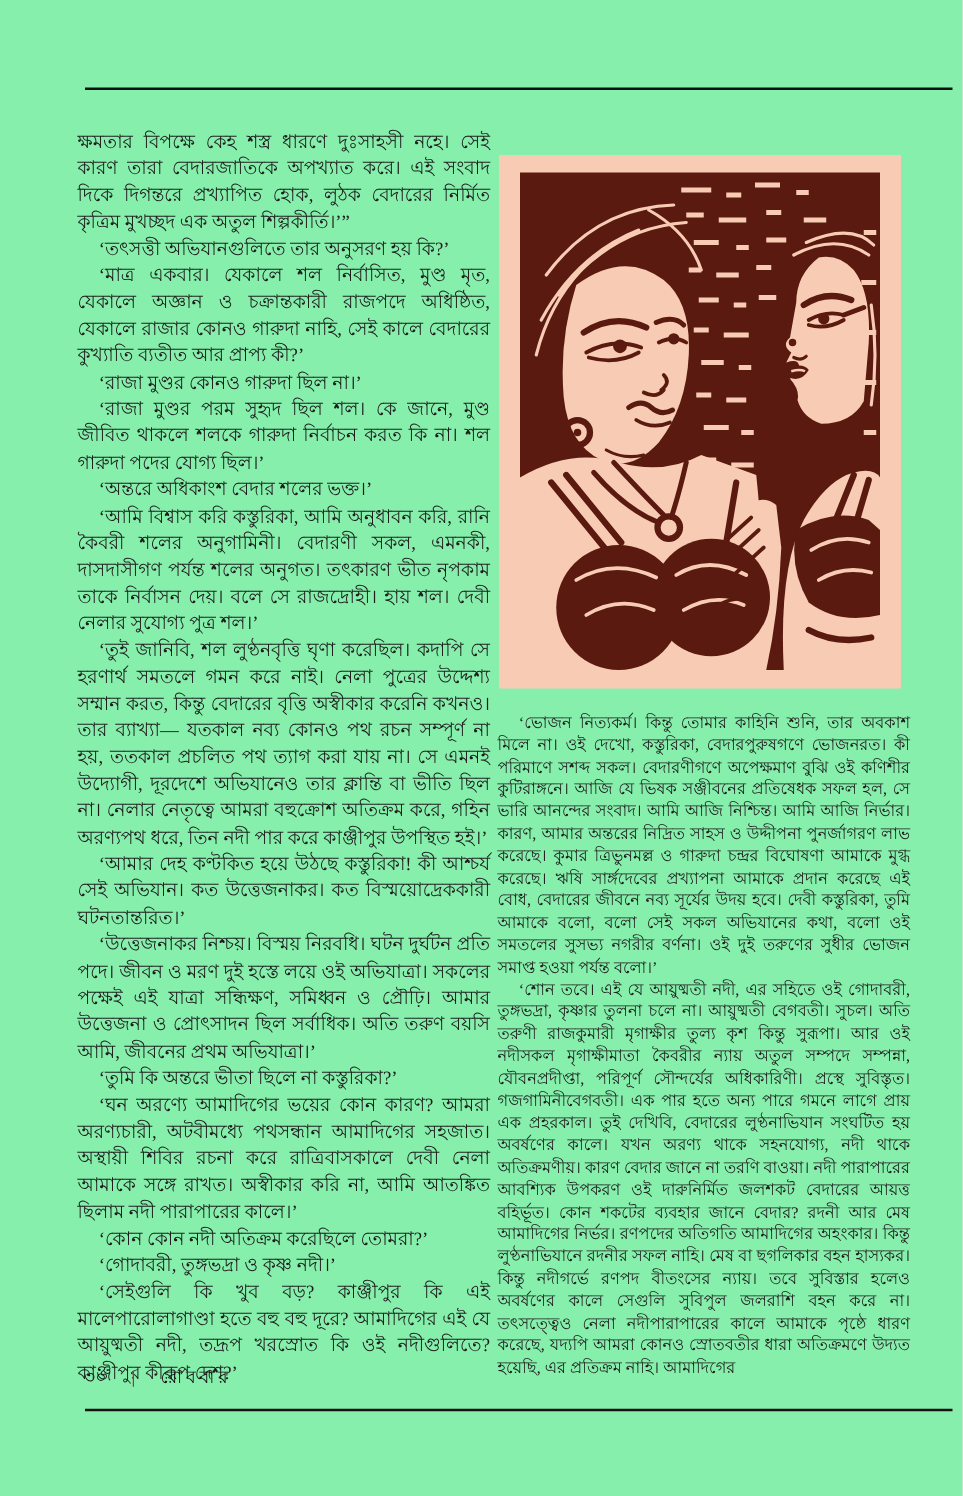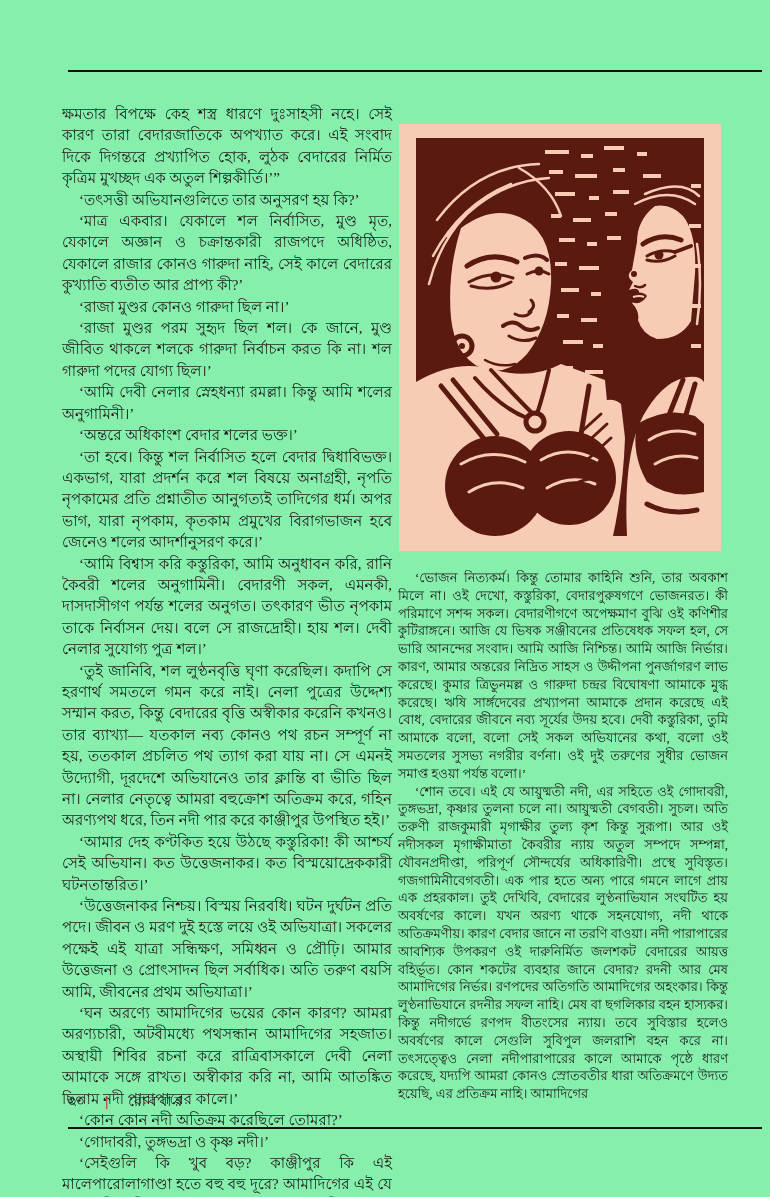--- a/index.html
+++ b/index.html
@@ -42,27 +42,26 @@
 <div class="page">
 
   <div class="rule rule-top"></div>
 
   <div class="col col-left">
       <p class="para">ক্ষমতার বিপক্ষে কেহ শস্ত্র ধারণে দুঃসাহসী নহে। সেই কারণ তারা বেদারজাতিকে অপখ্যাত করে। এই সংবাদ দিকে দিগন্তরে প্রখ্যাপিত হোক, লুঠক বেদারের নির্মিত কৃত্রিম মুখচ্ছদ এক অতুল শিল্পকীর্তি।’”</p>
       <p class="para indent">‘তৎসত্তী অভিযানগুলিতে তার অনুসরণ হয় কি?’</p>
       <p class="para indent">‘মাত্র একবার। যেকালে শল নির্বাসিত, মুণ্ড মৃত, যেকালে অজ্ঞান ও চক্রান্তকারী রাজপদে অধিষ্ঠিত, যেকালে রাজার কোনও গারুদা নাহি, সেই কালে বেদারের কুখ্যাতি ব্যতীত আর প্রাপ্য কী?’</p>
       <p class="para indent">‘রাজা মুণ্ডর কোনও গারুদা ছিল না।’</p>
       <p class="para indent">‘রাজা মুণ্ডর পরম সুহৃদ ছিল শল। কে জানে, মুণ্ড জীবিত থাকলে শলকে গারুদা নির্বাচন করত কি না। শল গারুদা পদের যোগ্য ছিল।’</p>
-      <p class="para indent">‘আমি দেবী নেলার স্নেহধন্যা রমল্লা। কিন্তু আমি শলের অনুগামিনী।’</p>
       <p class="para indent">‘অন্তরে অধিকাংশ বেদার শলের ভক্ত।’</p>
-      <p class="para indent">‘তা হবে। কিন্তু শল নির্বাসিত হলে বেদার দ্বিধাবিভক্ত। একভাগ, যারা প্রদর্শন করে শল বিষয়ে অনাগ্রহী, নৃপতি নৃপকামের প্রতি প্রশ্নাতীত আনুগত্যই তাদিগের ধর্ম। অপর ভাগ, যারা নৃপকাম, কৃতকাম প্রমুখের বিরাগভাজন হবে জেনেও শলের আদর্শানুসরণ করে।’</p>
       <p class="para indent">‘আমি বিশ্বাস করি কস্তুরিকা, আমি অনুধাবন করি, রানি কৈবরী শলের অনুগামিনী। বেদারণী সকল, এমনকী, দাসদাসীগণ পর্যন্ত শলের অনুগত। তৎকারণ ভীত নৃপকাম তাকে নির্বাসন দেয়। বলে সে রাজদ্রোহী। হায় শল। দেবী নেলার সুযোগ্য পুত্র শল।’</p>
       <p class="para indent">‘তুই জানিবি, শল লুণ্ঠনবৃত্তি ঘৃণা করেছিল। কদাপি সে হরণার্থ সমতলে গমন করে নাই। নেলা পুত্রের উদ্দেশ্য সম্মান করত, কিন্তু বেদারের বৃত্তি অস্বীকার করেনি কখনও। তার ব্যাখ্যা— যতকাল নব্য কোনও পথ রচন সম্পূর্ণ না হয়, ততকাল প্রচলিত পথ ত্যাগ করা যায় না। সে এমনই উদ্যোগী, দূরদেশে অভিযানেও তার ক্লান্তি বা ভীতি ছিল না। নেলার নেতৃত্বে আমরা বহুক্রোশ অতিক্রম করে, গহিন অরণ্যপথ ধরে, তিন নদী পার করে কাঞ্জীপুর উপস্থিত হই।’</p>
       <p class="para indent">‘আমার দেহ কণ্টকিত হয়ে উঠছে কস্তুরিকা! কী আশ্চর্য সেই অভিযান। কত উত্তেজনাকর। কত বিস্ময়োদ্রেককারী ঘটনতান্তরিত।’</p>
       <p class="para indent">‘উত্তেজনাকর নিশ্চয়। বিস্ময় নিরবধি। ঘটন দুর্ঘটন প্রতি পদে। জীবন ও মরণ দুই হস্তে লয়ে ওই অভিযাত্রা। সকলের পক্ষেই এই যাত্রা সন্ধিক্ষণ, সমিধ্বন ও প্রৌঢ়ি। আমার উত্তেজনা ও প্রোৎসাদন ছিল সর্বাধিক। অতি তরুণ বয়সি আমি, জীবনের প্রথম অভিযাত্রা।’</p>
+      <p class="para indent">‘তুমি কি অন্তরে ভীতা ছিলে না কস্তুরিকা?’</p>
       <p class="para indent">‘ঘন অরণ্যে আমাদিগের ভয়ের কোন কারণ? আমরা অরণ্যচারী, অটবীমধ্যে পথসন্ধান আমাদিগের সহজাত। অস্থায়ী শিবির রচনা করে রাত্রিবাসকালে দেবী নেলা আমাকে সঙ্গে রাখত। অস্বীকার করি না, আমি আতঙ্কিত ছিলাম নদী পারাপারের কালে।’</p>
       <p class="para indent">‘কোন কোন নদী অতিক্রম করেছিলে তোমরা?’</p>
       <p class="para indent">‘গোদাবরী, তুঙ্গভদ্রা ও কৃষ্ণ নদী।’</p>
       <p class="para indent">‘সেইগুলি কি খুব বড়? কাঞ্জীপুর কি এই মালেপারোলাগাণ্ডা হতে বহু বহু দূরে? আমাদিগের এই যে আয়ুষ্মতী নদী, তদ্রূপ খরস্রোত কি ওই নদীগুলিতে? কাঞ্জীপুর কীরূপ দেশ?’</p>
     </div>
 
   <div class="illustration-box">
     <svg viewBox="0 0 322 427" xmlns="http://www.w3.org/2000/svg">
 
       <rect x="0" y="0" width="322" height="427" fill="var(--paper,#f8ccb4)"></rect>

